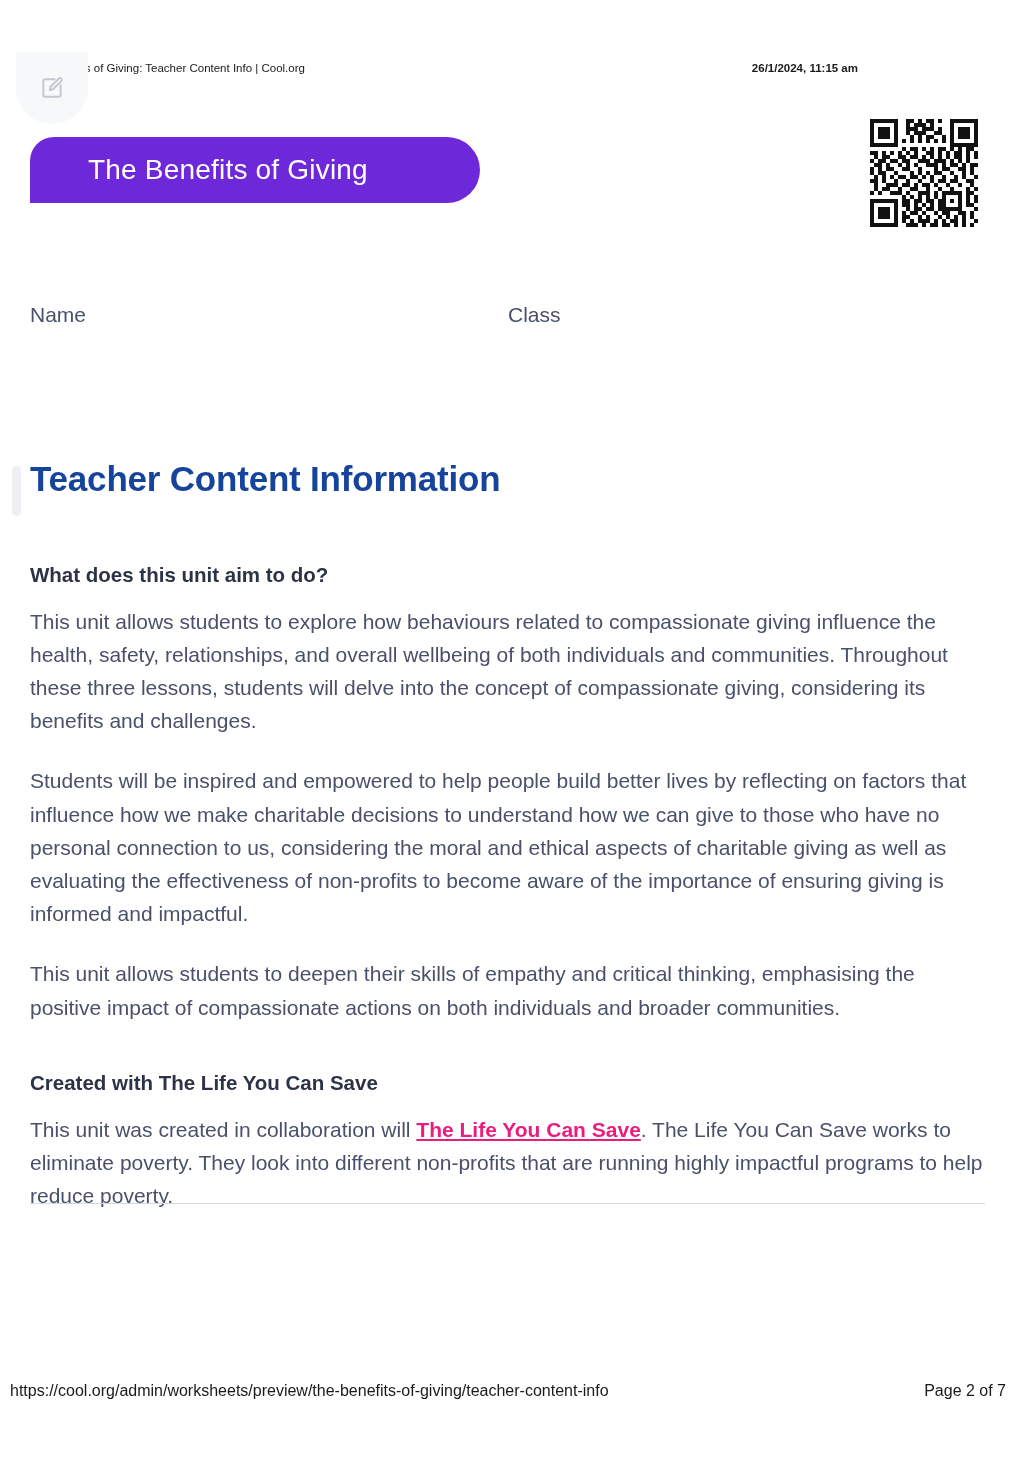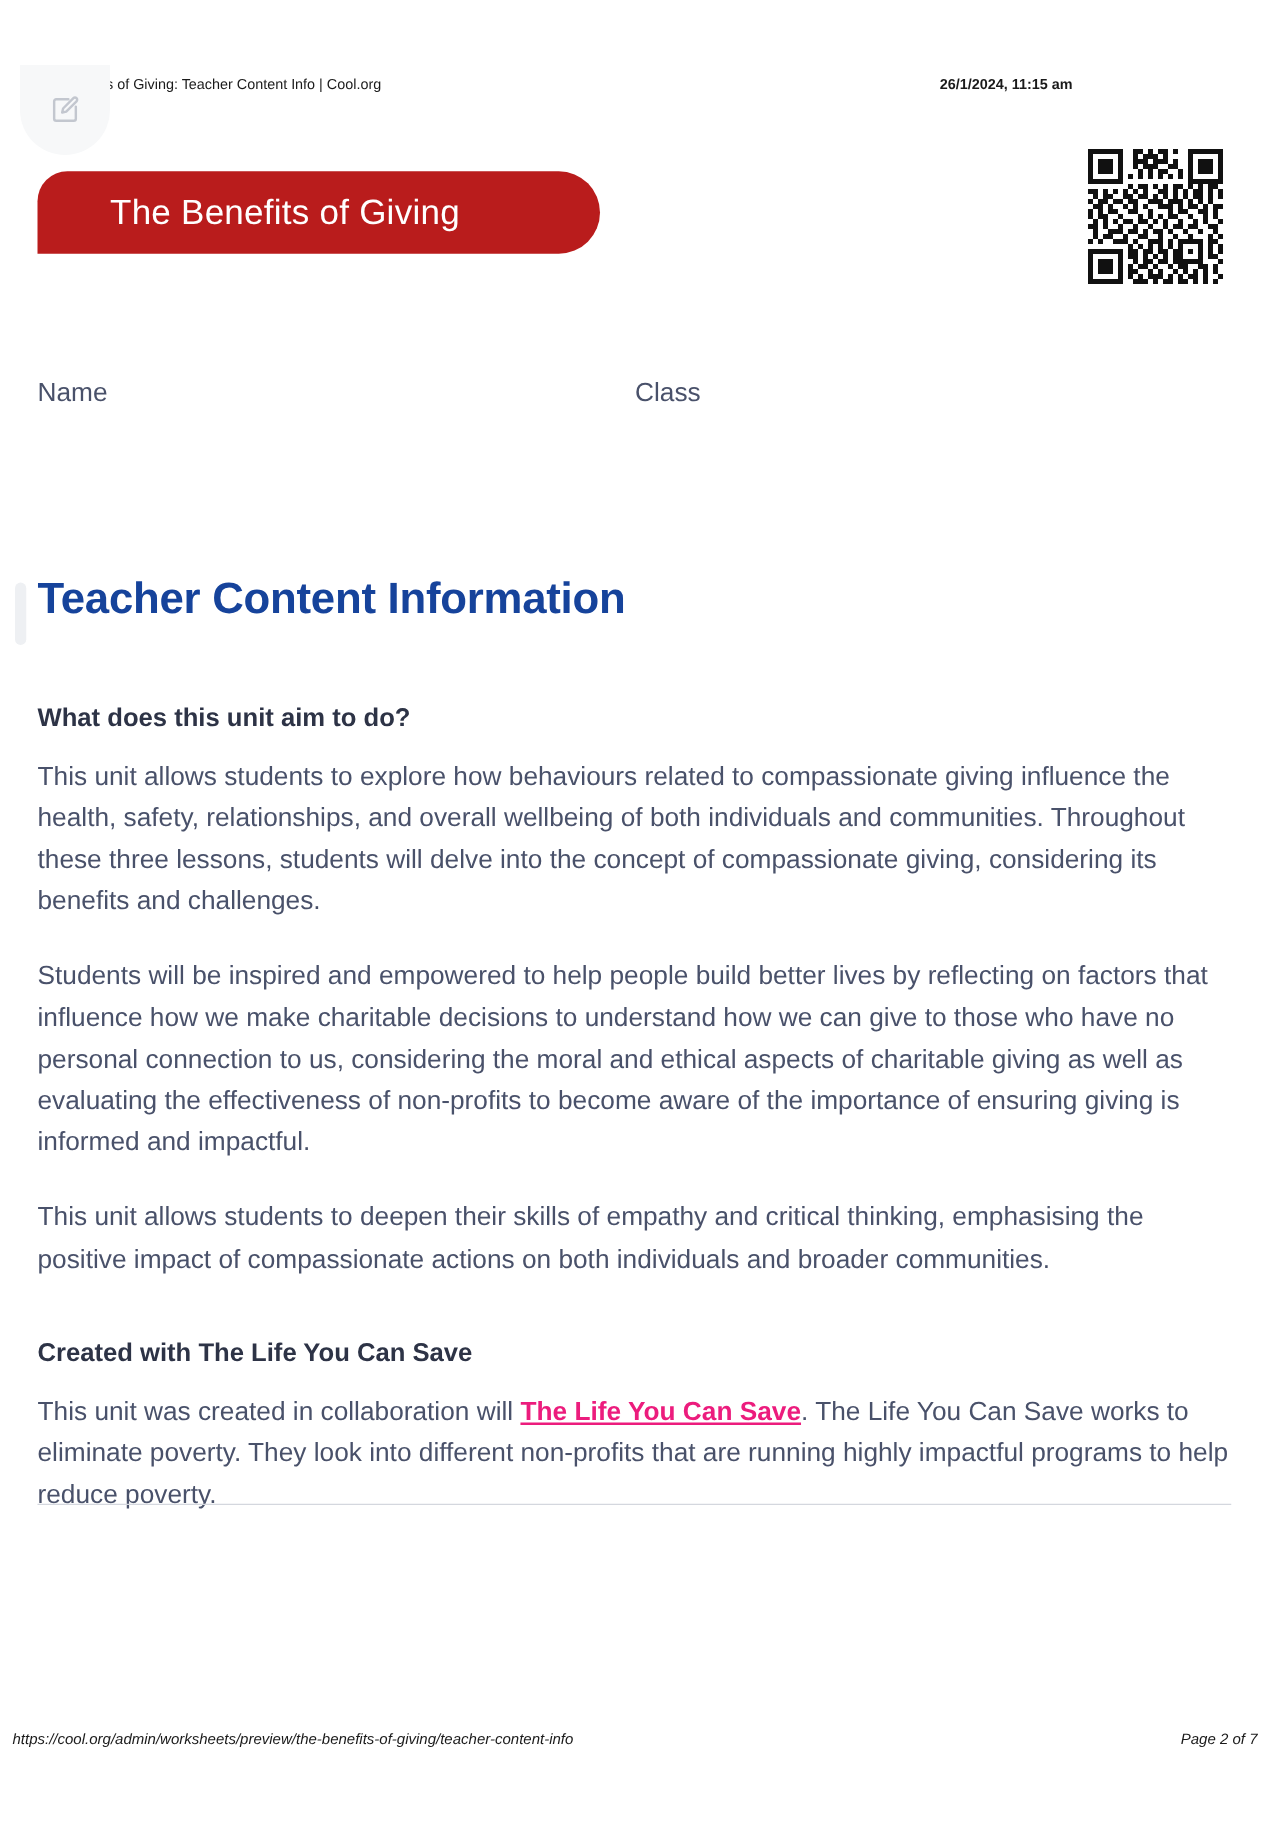--- a/index.html
+++ b/index.html
@@ -56,21 +56,21 @@
   }
   .edit-chip svg { display: block; }
 
   
   .title-banner {
     position: absolute;
     top: 87px;
     left: 30px;
     width: 450px;
     height: 66px;
-    background: #b91c1c;
+    background: #6d28d9;
     border-radius: 24px 33px 33px 0;
     display: flex;
     align-items: center;
     box-sizing: border-box;
     padding-left: 58px;
   }
   .title-banner .bt {
     color: #ffffff;
     font-size: 28px;
     letter-spacing: 0.2px;
@@ -174,23 +174,22 @@
   
   .print-footer {
     position: absolute;
     top: 1383px;
     left: 0;
     width: 1016px;
     height: 16px;
     display: flex;
     justify-content: space-between;
     align-items: center;
-    font-size: 12px;
+    font-size: 16px;
     color: #1a1a1a;
-    font-style: italic;
   }
   .print-footer .pf-left { padding-left: 10px; }
   .print-footer .pf-right { padding-right: 10px; }
 </style>
 </head>
 <body>
 
 <div class="print-header">
   <span class="ph-left">The Benefits of Giving: Teacher Content Info | Cool.org</span>
   <span class="ph-right">26/1/2024, 11:15 am</span>

